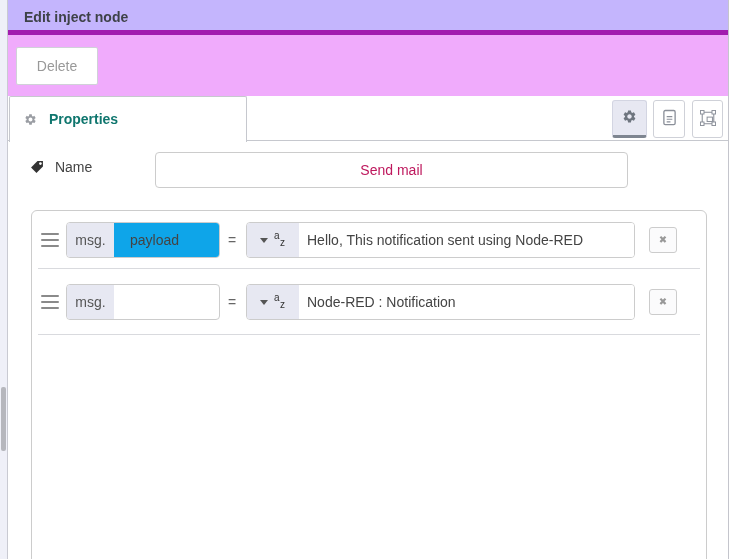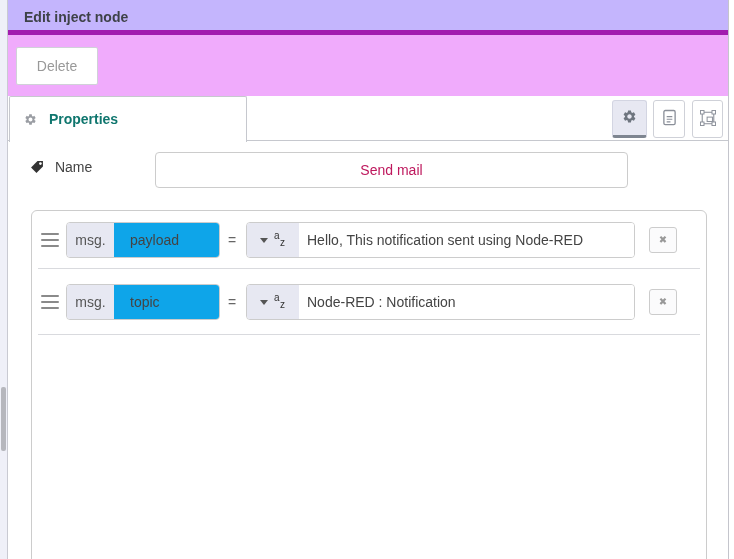--- a/index.html
+++ b/index.html
@@ -181,21 +181,20 @@
         </div>
 
         <div class="prow prow-2">
           <div class="drag">
               <i></i>
               <i></i>
               <i></i>
             </div>
           <div class="prop-box">
             <span class="prefix">msg.</span>
-            <input class="prop-input" type="text" value="topic" style="">
           </div>
           <span class="eq">=</span>
           <div class="val-box">
             <button class="type-sel">
               <span class="caret"></span>
               <span class="az">
                   <span class="a">a</span>
                   <span class="z">z</span>
                 </span>
             </button>

